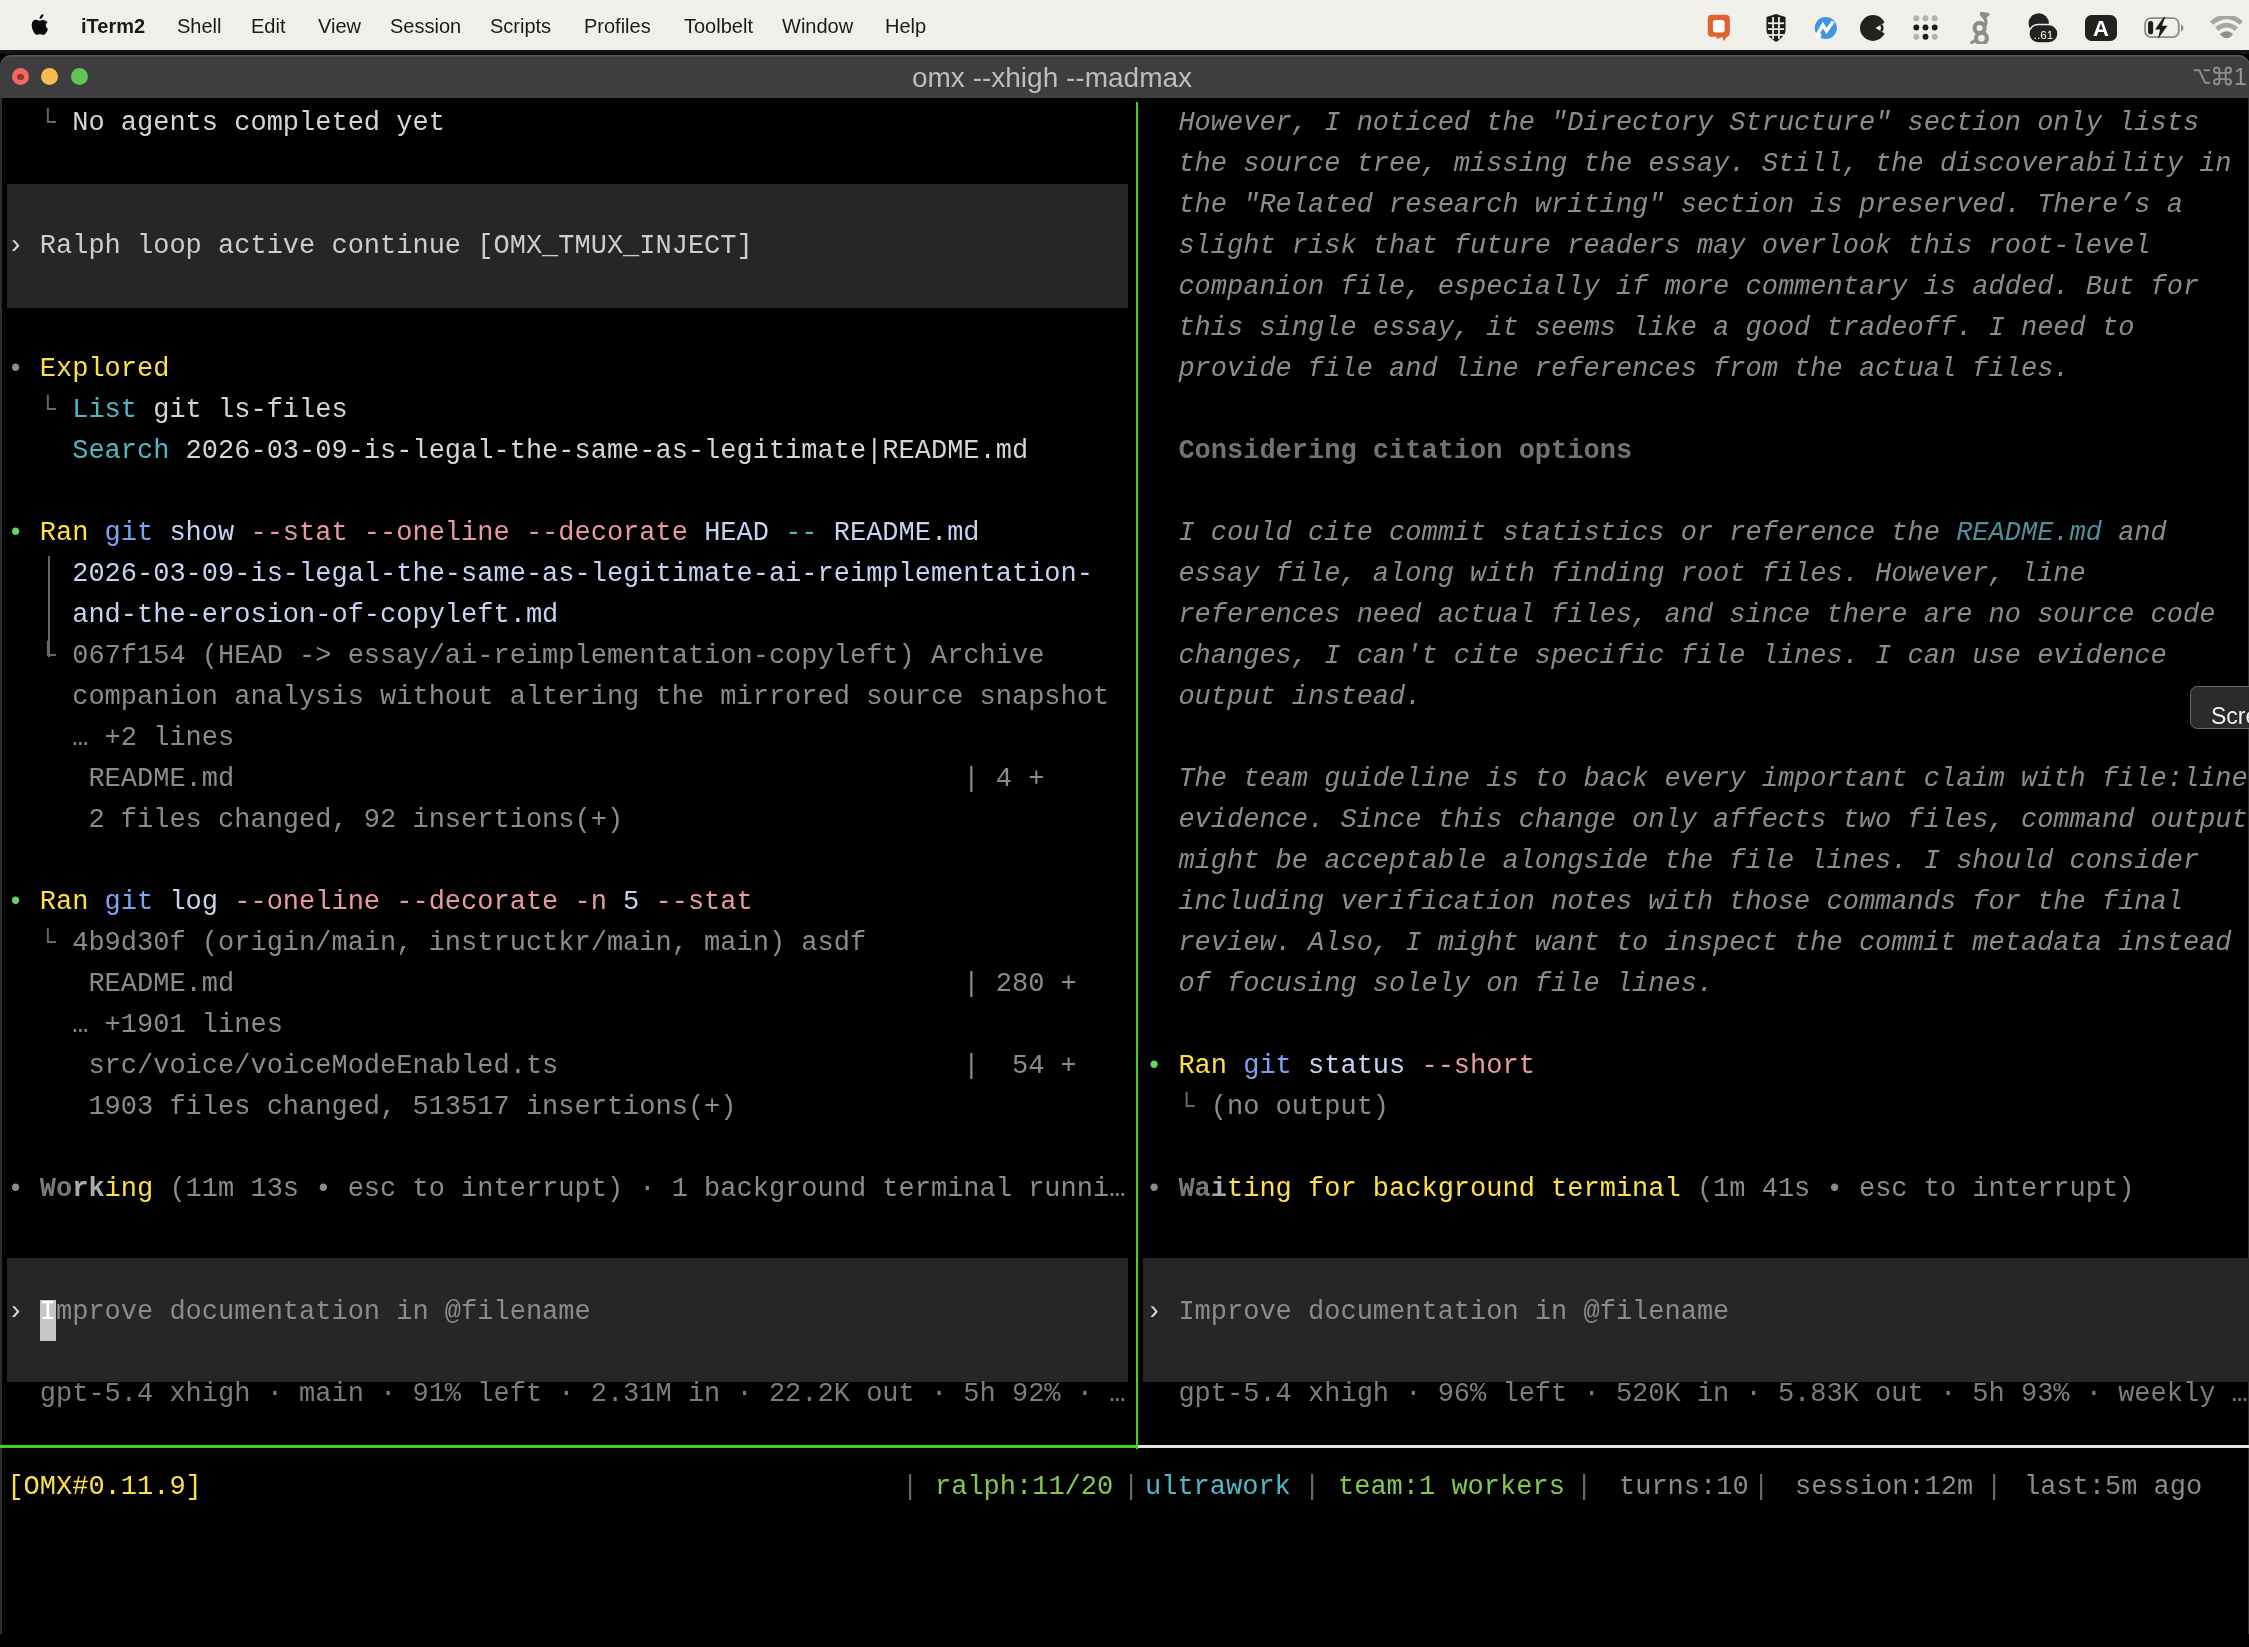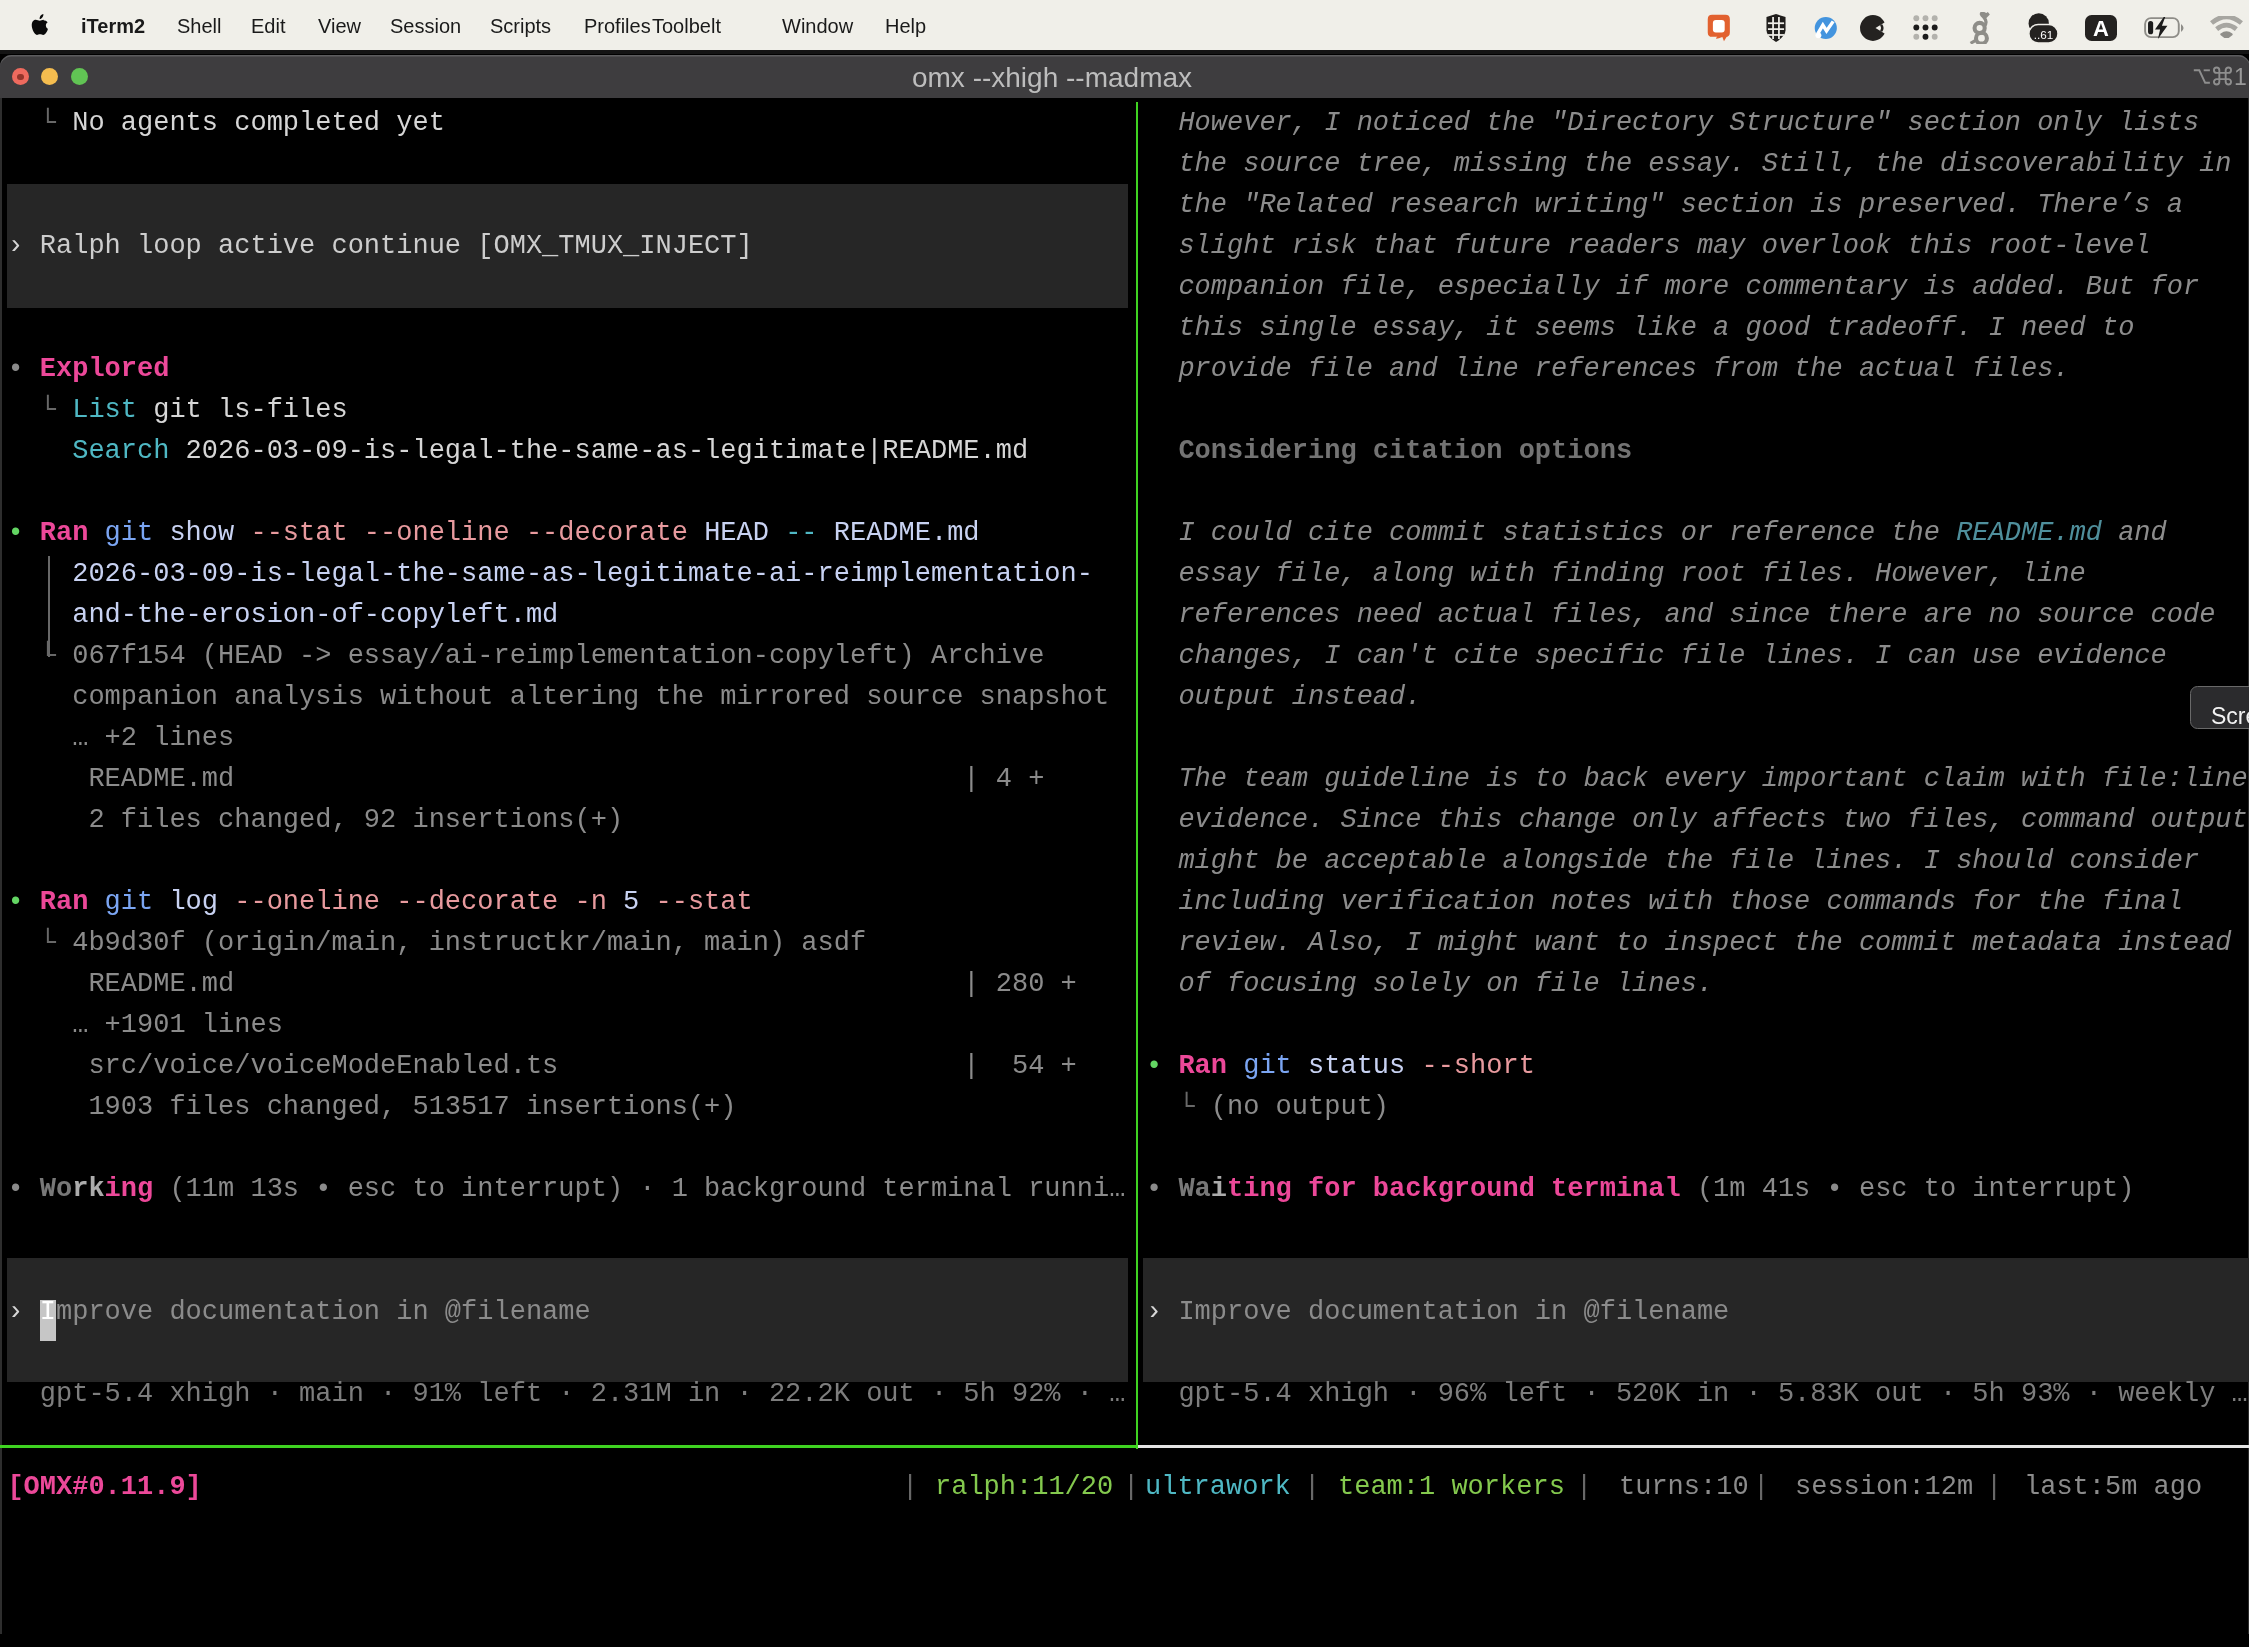--- a/index.html
+++ b/index.html
@@ -21,21 +21,21 @@
 .box{position:absolute;background:#262626;}
 #vdiv{position:absolute;left:1136px;top:3.7px;width:2.2px;height:1347px;background:#3fd321;}
 #hlL{position:absolute;left:0;top:1347px;width:1138px;height:3px;background:#3fd321;}
 #hlR{position:absolute;left:1138px;top:1347px;width:1112px;height:3px;background:#e4e4e4;}
 pre{margin:0;}
 .mono,.mono pre{font-family:"Liberation Mono",monospace;font-size:27px;line-height:41px;white-space:pre;}
 #lp{position:absolute;left:7.4px;top:5.2px;}
 #rp{position:absolute;left:1146px;top:5.2px;}
 .w{color:#d6d6d6}
 .lg{color:#cdcdcd}
-.bw{color:#ec4899;font-weight:bold}
+.bw{color:#fde047;font-weight:normal}
 .g{color:#8b8b8b}
 .g2{color:#7d7d7d}
 .g3{color:#686868}
 .grn{color:#63d663}
 .teal{color:#4fb8c4}
 .blu{color:#7ba5f2}
 .peri{color:#c8d2f2}
 .sal{color:#e89a9e}
 .lim{color:#84c94e}
 .th{color:#8c8c8c;font-style:italic}
@@ -64,21 +64,21 @@
         <path fill="#0a0a0a" d="M17.5 9.3c-2.6 0-3.7 1.2-5.5 1.2-1.9 0-3.3-1.2-5.6-1.2C4.1 9.3 1 11.5 1 16.9c0 6.1 4.4 13.1 7 13.1 1.6 0 2.5-1 4.4-1 1.9 0 2.6 1 4.4 1 2.8 0 6.3-6.2 6.3-8.5-3.2-1.5-3.9-6.9-.3-8.9-1.4-1.7-3.6-2.3-5.3-2.3z"></path>
         <path fill="#0a0a0a" d="M16.9 1.2c.5 2.8-2.1 7-5 6.9-.5-3.4 2.6-6.8 5-6.9z"></path>
       </svg>
 <span class="mi mib" style="left:81px">iTerm2</span>
 <span class="mi" style="left:177px">Shell</span>
 <span class="mi" style="left:251px">Edit</span>
 <span class="mi" style="left:318px">View</span>
 <span class="mi" style="left:390px">Session</span>
 <span class="mi" style="left:490px">Scripts</span>
 <span class="mi" style="left:584px">Profiles</span>
-<span class="mi" style="left:652px">Toolbelt</span>
+<span class="mi" style="left:684px">Toolbelt</span>
 <span class="mi" style="left:782px">Window</span>
 <span class="mi" style="left:885px">Help</span>
 <svg class="abs" style="left:1707px;top:14px" width="23.6" height="28" viewBox="0 0 32 38">
         <path fill="#e2612f" d="M1 7 Q1 1 7 1 L25 1 Q31 1 31 7 L31 25 Q31 31 25 31 L14 31 L14 31 Q8 36 22 31 L7 31 Q1 31 1 25 Z"></path>
         <path fill="#e2612f" d="M20 29 L28 29 L23 37 Z"></path>
         <rect x="8" y="8" width="16" height="17" rx="4" fill="#fff"></rect>
       </svg>
 <svg class="abs" style="left:1765px;top:14px" width="22" height="28" viewBox="0 0 30 38">
         <path fill="#201e1c" d="M15 0 L28 4 L28 22 Q28 30 15 38 Q2 30 2 22 L2 4 Z"></path>
         <g stroke="#efeee8" stroke-width="2.4">

